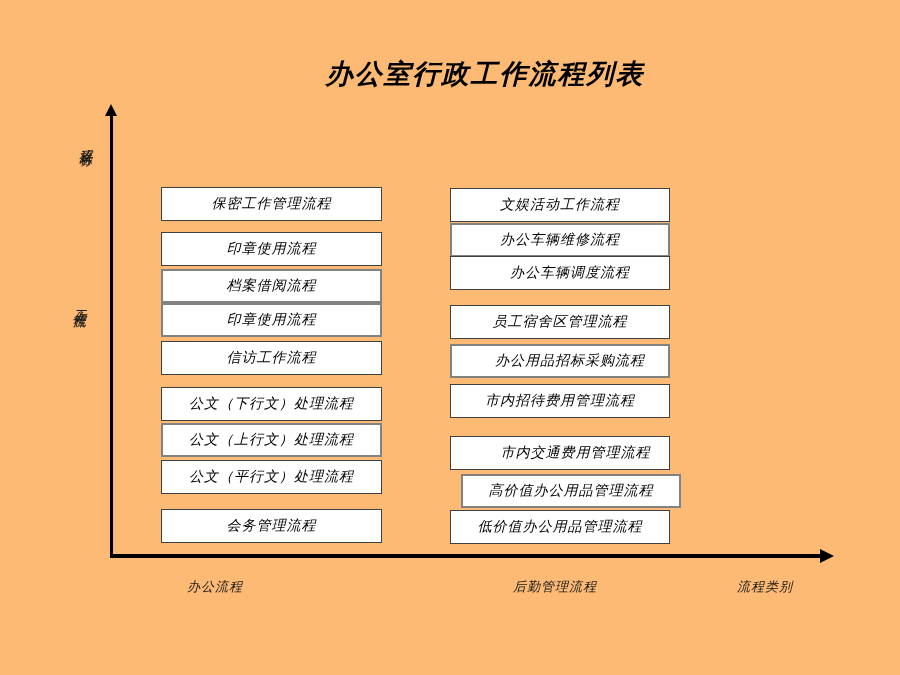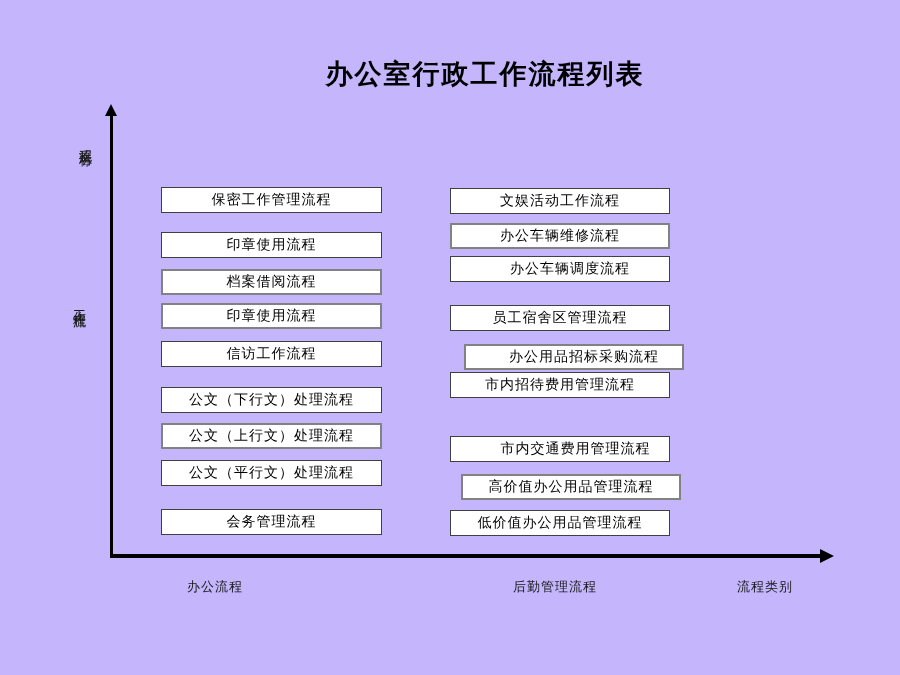--- a/index.html
+++ b/index.html
@@ -1,18 +1,18 @@
 <!DOCTYPE html>
 <html><head>
 <meta charset="utf-8">
 <style>
   html,body{margin:0;padding:0;background:#fff;}
   .canvas{
-    position:relative;width:900px;height:675px;background:#c4b5fd;overflow:hidden;
-    font-family:"Liberation Serif","DejaVu Serif",serif;color:#000;
+    position:relative;width:900px;height:675px;background:#fdba74;overflow:hidden;
+    font-family:"Liberation Serif","DejaVu Serif",serif;color:#000;font-style:italic;
   }
   .title{
     position:absolute;left:185px;top:56px;width:600px;text-align:center;
     font-size:27px;font-weight:bold;letter-spacing:2px;color:#000;
   }
   
   .axis-v{position:absolute;left:110px;top:114px;width:3px;height:444px;background:#000;}
   .arrow-up{
     position:absolute;left:105px;top:104px;width:0;height:0;
     border-left:6px solid transparent;border-right:6px solid transparent;border-bottom:12px solid #000;
@@ -29,21 +29,21 @@
   }
   .v-label.top{left:79px;top:138px;}
   .v-label.mid{left:73px;top:299px;}
   
   .x-label{
     position:absolute;top:578px;transform:translateX(-50%);
     font-size:13px;letter-spacing:1px;color:#1a1a1a;white-space:nowrap;
   }
   
   .flow-box{
-    position:absolute;box-sizing:border-box;height:26px;background:#fff;
+    position:absolute;box-sizing:border-box;height:34px;background:#fff;
     border:1px solid #404040;display:flex;align-items:center;justify-content:center;
     font-size:14px;letter-spacing:1px;color:#000;white-space:nowrap;
   }
   .flow-box.thick{border:2px solid #828282;}
 </style>
 </head>
 <body>
 
 <div class="canvas">
 
@@ -67,20 +67,20 @@
       <div class="flow-box thick" style="left: 161px; top: 303px; width: 221px;">印章使用流程</div>
       <div class="flow-box" style="left: 161px; top: 341px; width: 221px;">信访工作流程</div>
       <div class="flow-box" style="left: 161px; top: 387px; width: 221px;">公文（下行文）处理流程</div>
       <div class="flow-box thick" style="left: 161px; top: 423px; width: 221px;">公文（上行文）处理流程</div>
       <div class="flow-box" style="left: 161px; top: 460px; width: 221px;">公文（平行文）处理流程</div>
       <div class="flow-box" style="left: 161px; top: 509px; width: 221px;">会务管理流程</div>
       <div class="flow-box" style="left: 450px; top: 188px; width: 220px;">文娱活动工作流程</div>
       <div class="flow-box thick" style="left: 450px; top: 223px; width: 220px;">办公车辆维修流程</div>
       <div class="flow-box" style="left: 450px; top: 256px; width: 220px; padding-left: 20px;">办公车辆调度流程</div>
       <div class="flow-box" style="left: 450px; top: 305px; width: 220px;">员工宿舍区管理流程</div>
-      <div class="flow-box thick" style="left: 464px; top: 344px; width: 220px; padding-left: 20px;">办公用品招标采购流程</div>
-      <div class="flow-box" style="left: 450px; top: 372px; width: 220px;">市内招待费用管理流程</div>
+      <div class="flow-box thick" style="left: 450px; top: 344px; width: 220px; padding-left: 20px;">办公用品招标采购流程</div>
+      <div class="flow-box" style="left: 450px; top: 384px; width: 220px;">市内招待费用管理流程</div>
       <div class="flow-box" style="left: 450px; top: 436px; width: 220px; padding-left: 31px;">市内交通费用管理流程</div>
       <div class="flow-box thick" style="left: 461px; top: 474px; width: 220px;">高价值办公用品管理流程</div>
       <div class="flow-box" style="left: 450px; top: 510px; width: 220px;">低价值办公用品管理流程</div>
     </div>
 
 </div>
 
 </body></html>

